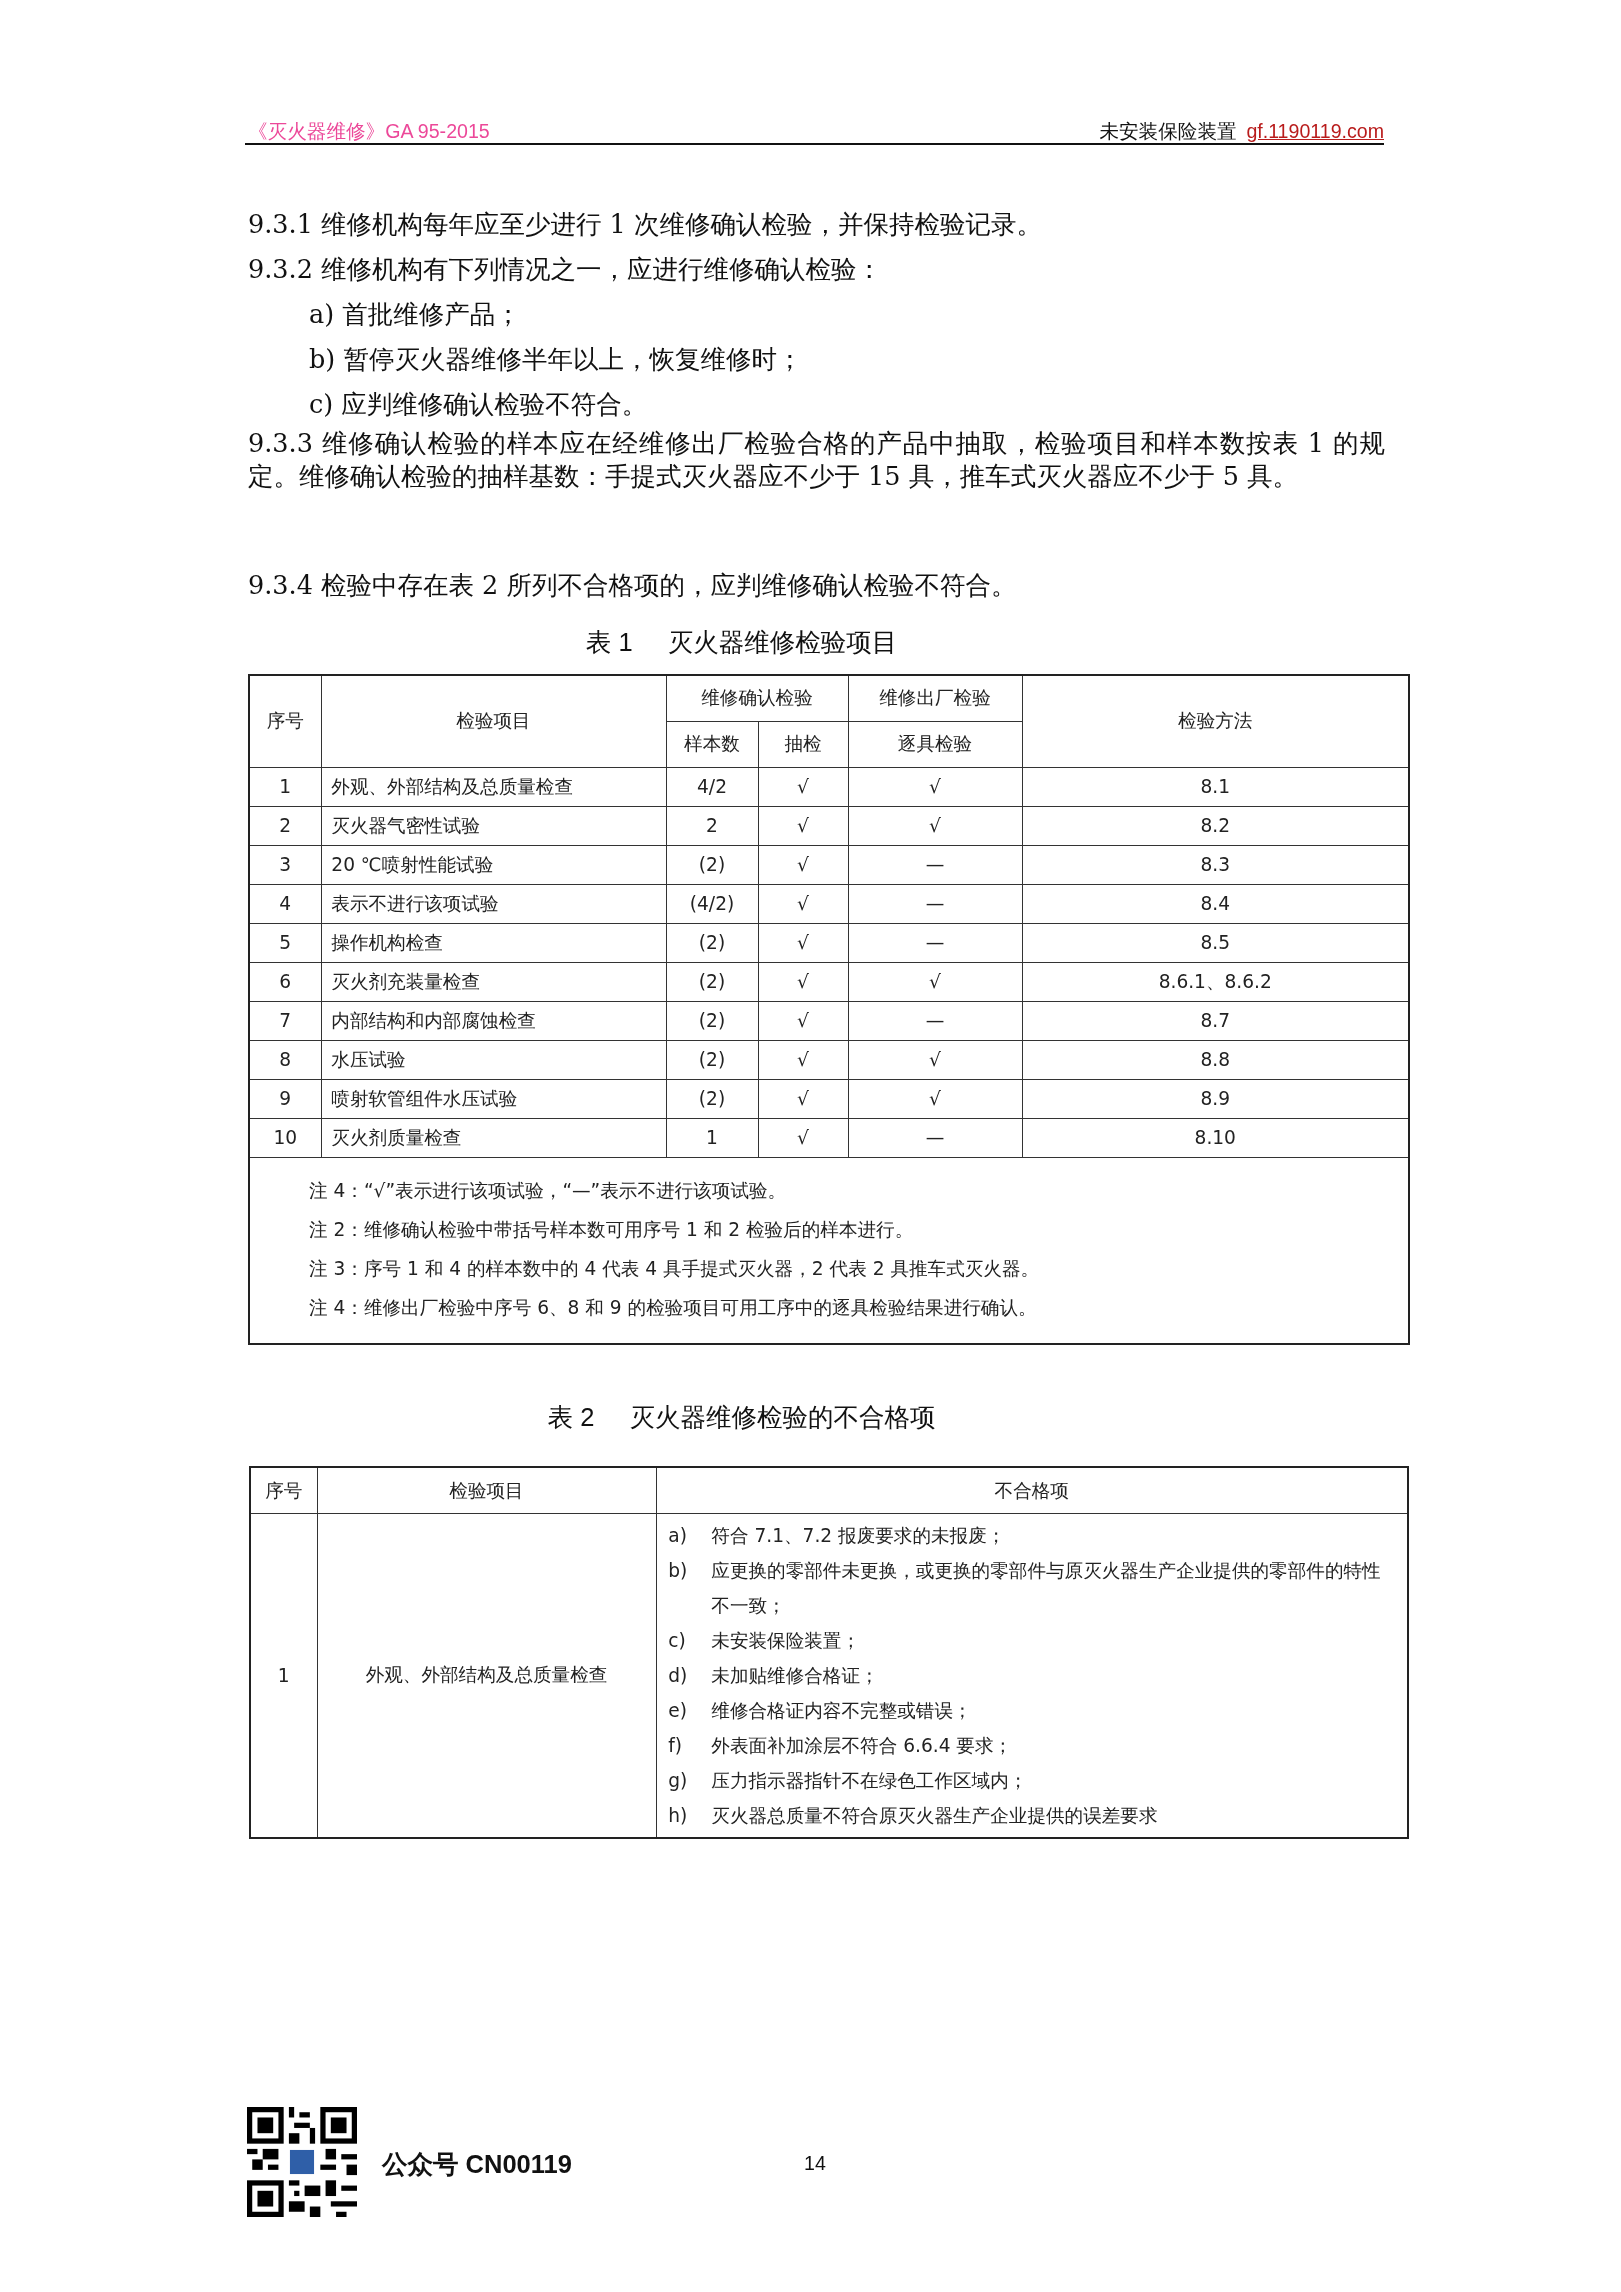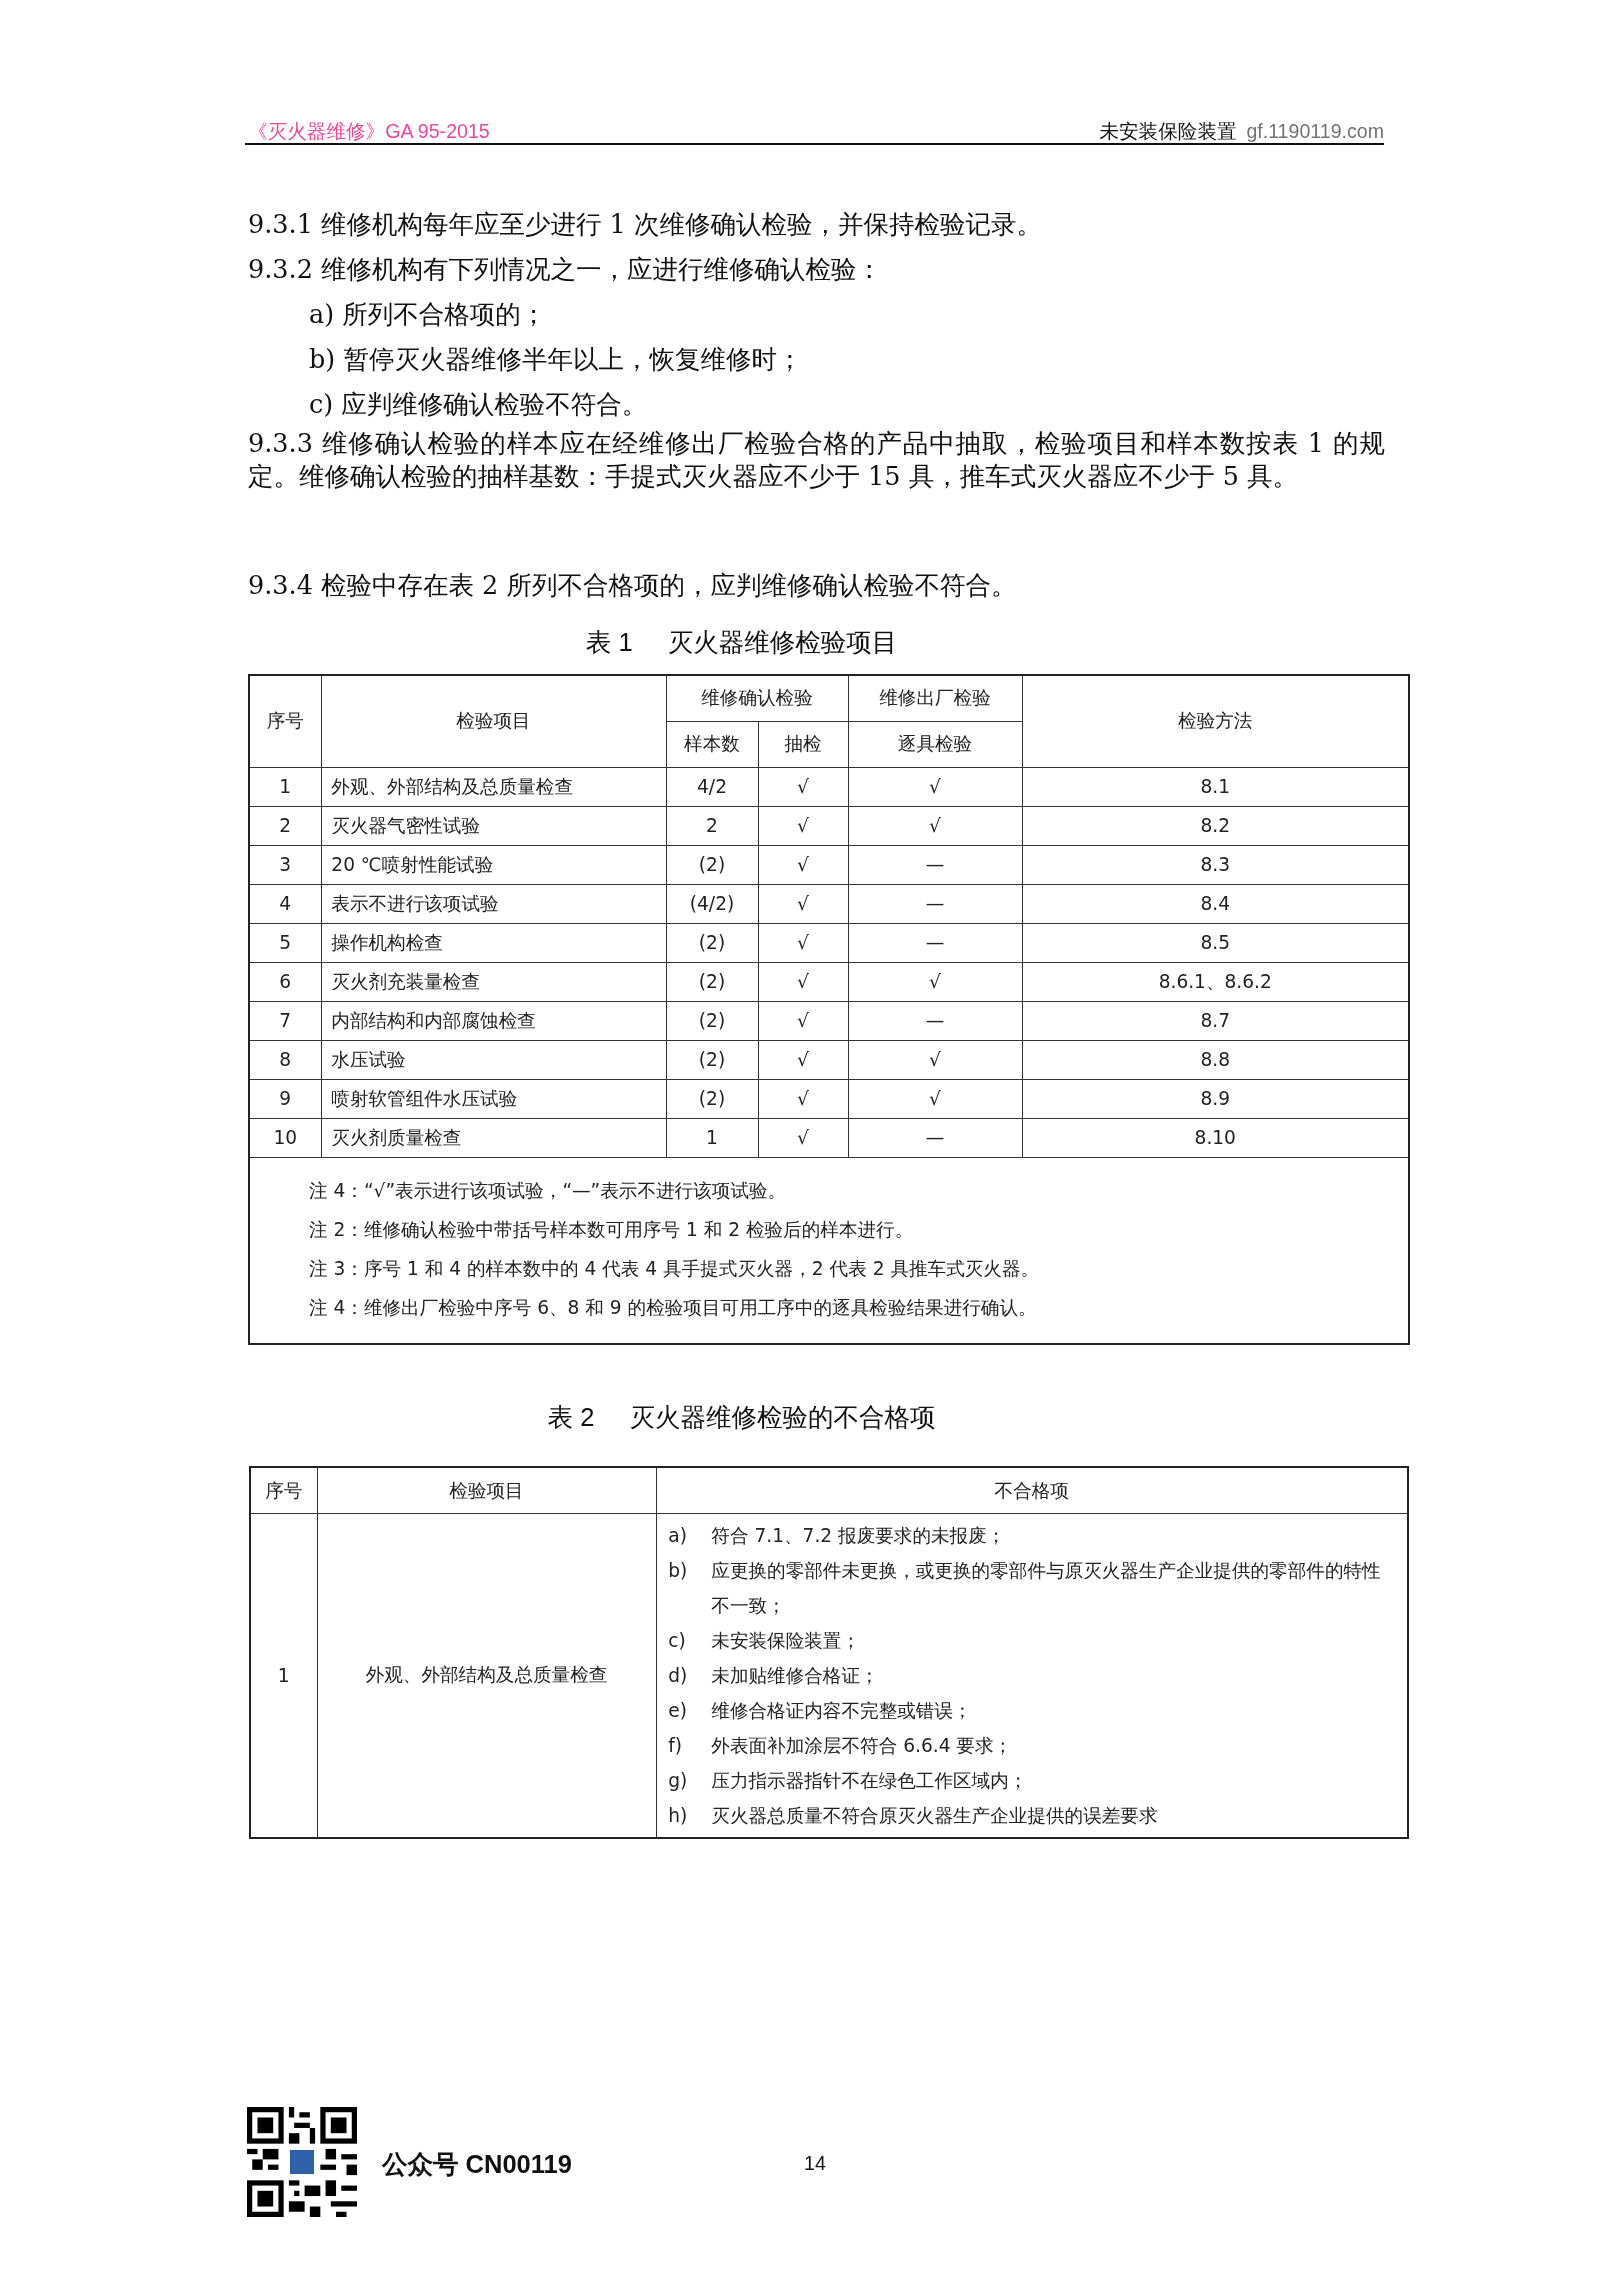--- a/index.html
+++ b/index.html
@@ -2,21 +2,21 @@
 <html><head>
 <meta charset="utf-8">
 <style>
   html,body{margin:0;padding:0;background:#ffffff;}
   body{width:1621px;height:2293px;position:relative;overflow:hidden;color:#111;
        font-family:"DejaVu Serif","Liberation Serif",serif;}
   .abs{position:absolute;}
   
   #hdr-left{left:248px;top:118px;font-family:Liberation Sans, sans-serif;font-size:19.6px;color:#ec4899;}
   #hdr-right{right:237px;top:118px;font-family:"Liberation Sans","DejaVu Sans",sans-serif;font-size:19.6px;color:#111;}
-  #hdr-right a{color:#737373;margin-left:9.8px;}
+  #hdr-right a{color:#b91c1c;text-decoration:underline;margin-left:9.8px;}
   #hdr-rule{left:245px;top:143px;width:1139px;height:2px;background:#111;}
   
   .para{left:248px;font-size:25.5px;line-height:45px;white-space:nowrap;}
   .para.indent{left:309px;}
   .wrap{left:248px;width:1137px;font-size:25.5px;line-height:33px;text-align:justify;}
   .caption{font-family:"Liberation Sans","DejaVu Sans",sans-serif;font-size:25.5px;left:0;width:1483px;text-align:center;}
   .caption .gap{display:inline-block;width:35px;}
   
   table{border-collapse:collapse;position:absolute;table-layout:fixed;
         font-family:"DejaVu Sans","Liberation Sans",sans-serif;font-size:18.6px;color:#222;}
@@ -41,21 +41,21 @@
 <body>
 
 <div class="abs" id="hdr-left">《灭火器维修》GA 95-2015</div>
 <div class="abs" id="hdr-right">
   <span>未安装保险装置</span><a>gf.1190119.com</a>
 </div>
 <div class="abs" id="hdr-rule"></div>
 
 <div class="abs para" style="top:202px">9.3.1 维修机构每年应至少进行 1 次维修确认检验，并保持检验记录。</div>
 <div class="abs para" style="top:247px">9.3.2  维修机构有下列情况之一，应进行维修确认检验：</div>
-<div class="abs para indent" style="top:292px">a)  所列不合格项的；</div>
+<div class="abs para indent" style="top:292px">a)  首批维修产品；</div>
 <div class="abs para indent" style="top:337px">b)  暂停灭火器维修半年以上，恢复维修时；</div>
 <div class="abs para indent" style="top:382px">c)  应判维修确认检验不符合。</div>
 <div class="abs wrap" style="top:427px">9.3.3  维修确认检验的样本应在经维修出厂检验合格的产品中抽取，检验项目和样本数按表 1 的规定。维修确认检验的抽样基数：手提式灭火器应不少于 15 具，推车式灭火器应不少于 5 具。</div>
 <div class="abs para" style="top:563px">9.3.4  检验中存在表 2 所列不合格项的，应判维修确认检验不符合。</div>
 
 <div class="abs caption" style="top:625px">
   <span>表 1</span><span class="gap"></span><span>灭火器维修检验项目</span>
 </div>
 
 <table id="t1">

